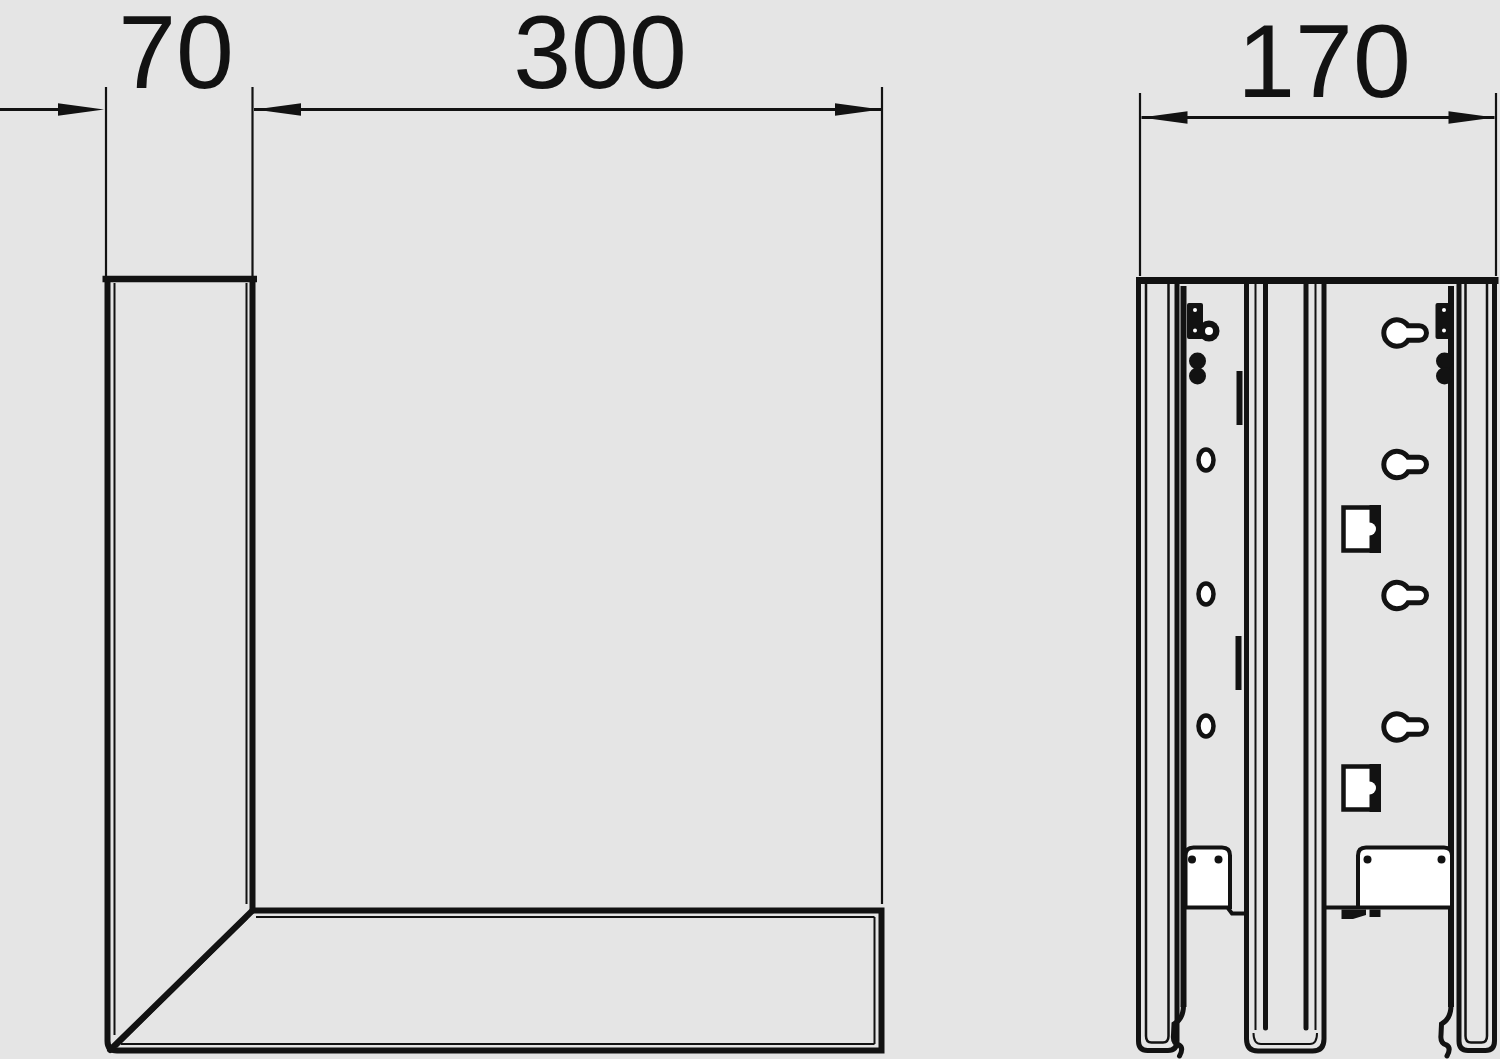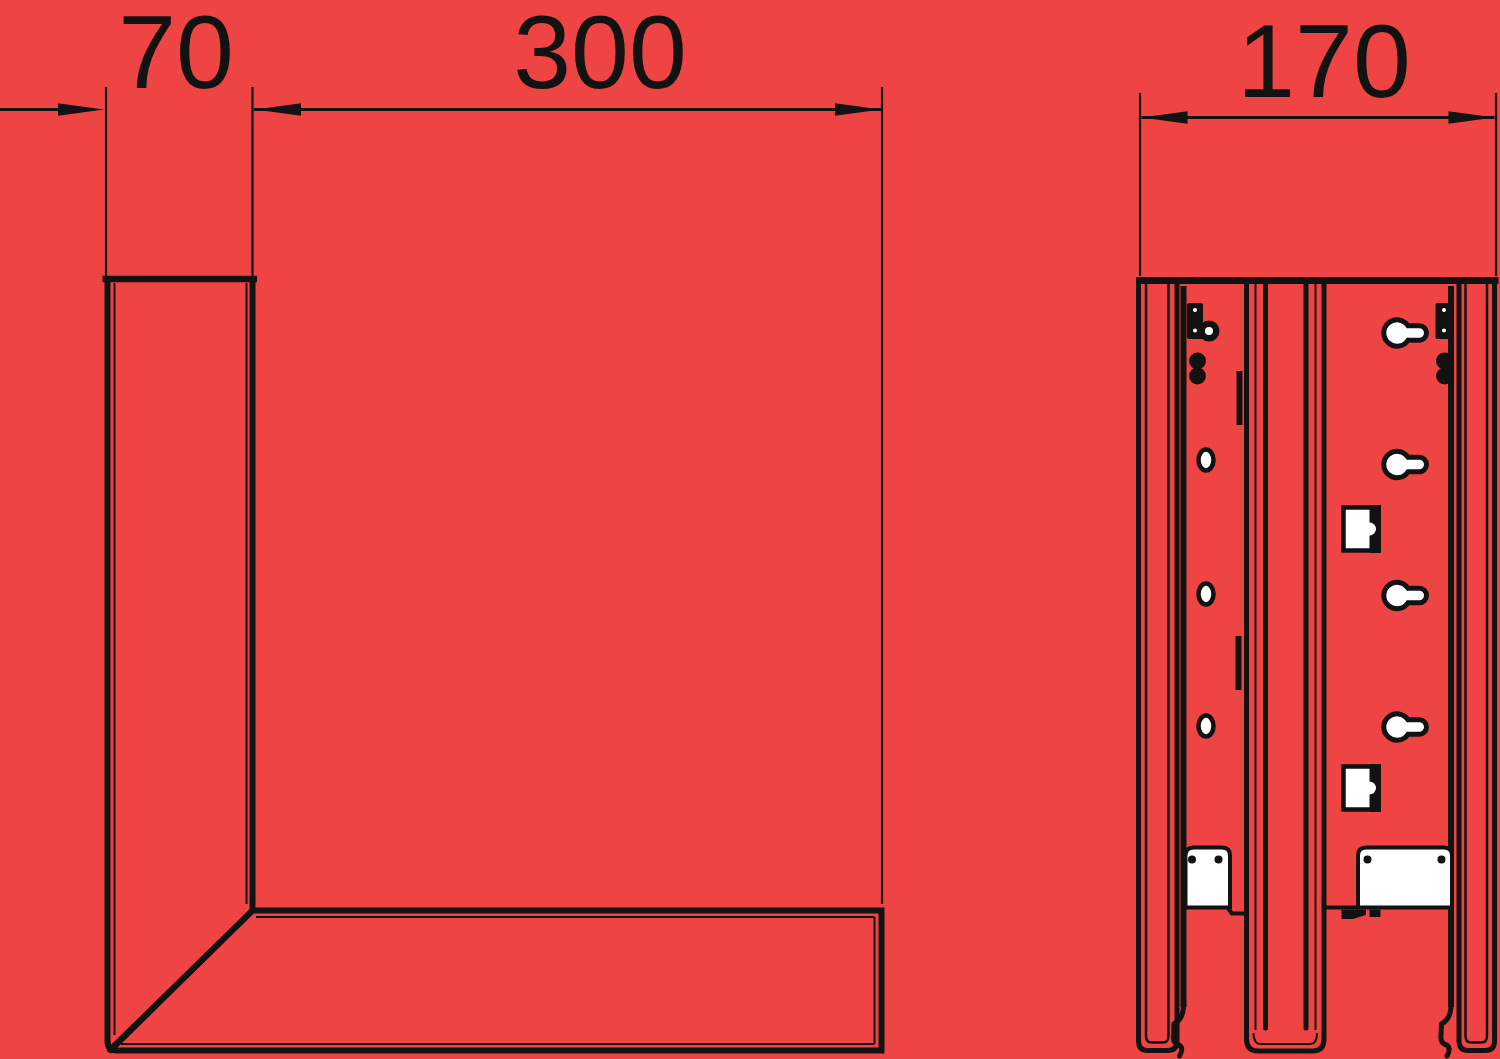--- a/index.html
+++ b/index.html
@@ -4,21 +4,21 @@
 <style>
   html, body {
     margin: 0;
     padding: 0;
     background: #ffffff;
   }
   .stage {
     position: relative;
     width: 1500px;
     height: 1059px;
-    background: #ef4444;
+    background: #e5e5e5;
     overflow: hidden;
   }
   svg { display: block; }
   .dim-text {
     font-family: "Liberation Sans", sans-serif;
     font-size: 104px;
     fill: #121212;
     text-anchor: middle;
   }
 </style>

